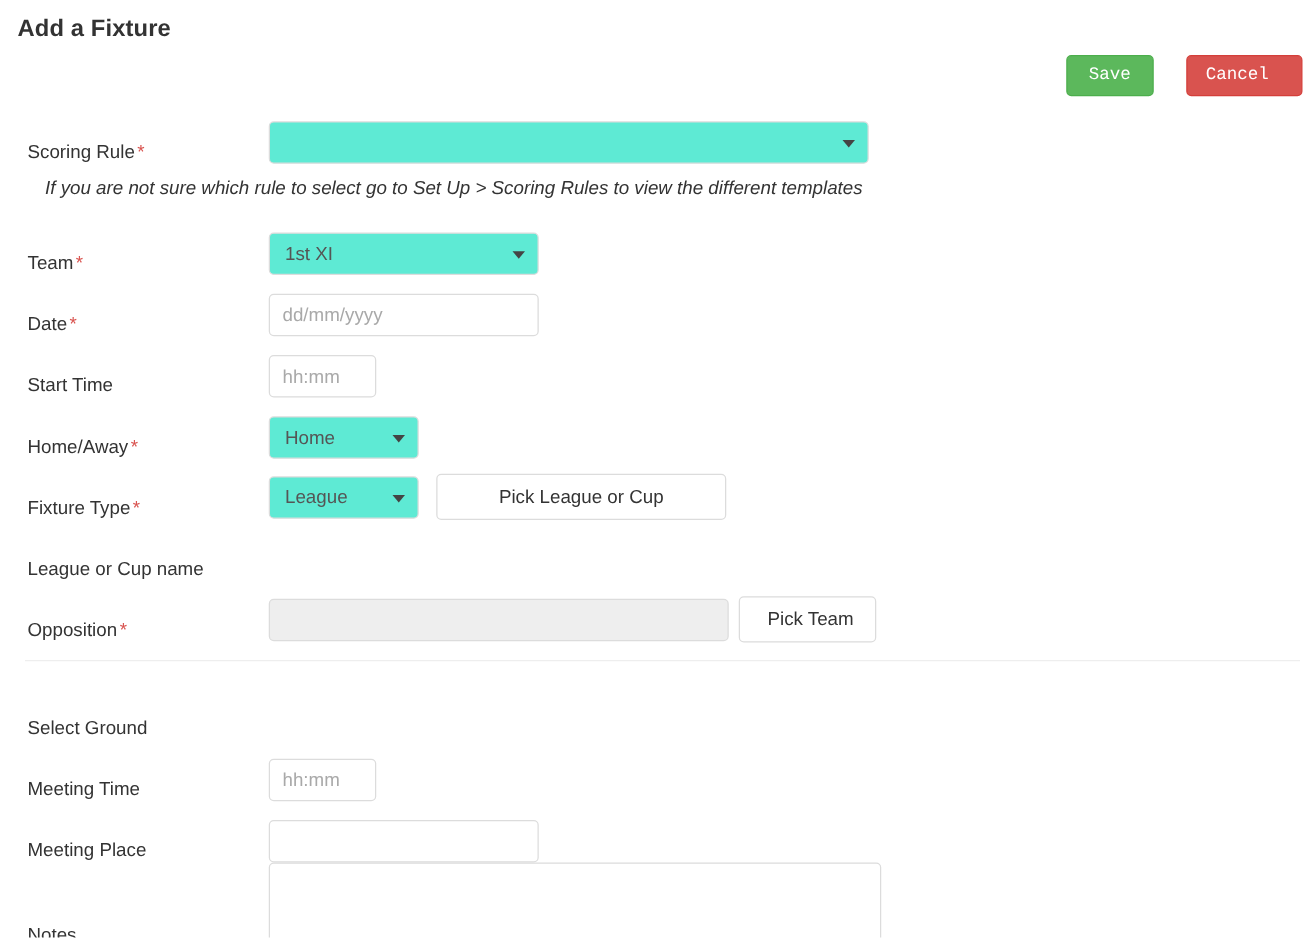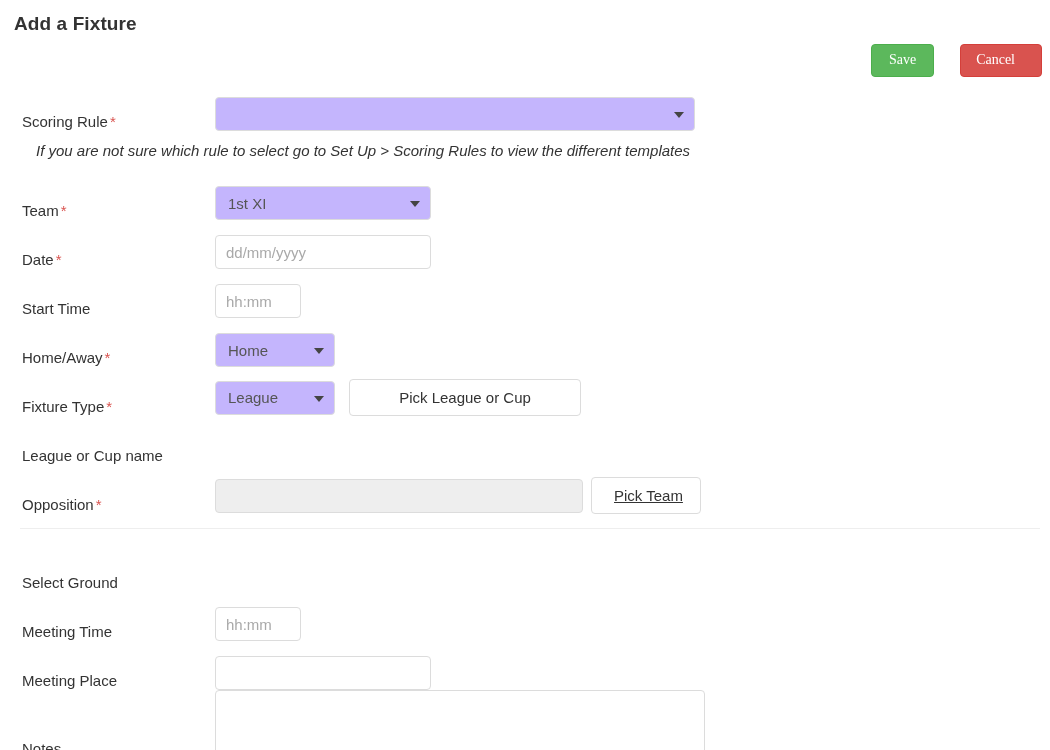--- a/index.html
+++ b/index.html
@@ -34,21 +34,21 @@
     top: 44px;
     display: flex;
     align-items: center;
     gap: 26px;
   }
   .btn {
     border: 1px solid transparent;
     border-radius: 4px;
     color: #ffffff;
     font-size: 14px;
-    font-family: Liberation Serif, serif;
+    font-family: Liberation Mono, monospace;
     padding: 7px 17px 8px 17px;
     line-height: 16px;
     cursor: pointer;
     text-align: center;
   }
   .btn-save {
     background: #5cb85c;
     border-color: #4cae4c;
   }
   .btn-cancel {
@@ -113,21 +113,21 @@
 
   
   .sel {
     position: relative;
     display: inline-flex;
     align-items: center;
     box-sizing: border-box;
     height: 34px;
     border: 1px solid #dcdcdc;
     border-radius: 4px;
-    background: #c4b5fd;
+    background: #5eead4;
     font-size: 15px;
     color: #555555;
     padding: 0 26px 0 12px;
     cursor: pointer;
     user-select: none;
   }
   .sel .caret {
     position: absolute;
     right: 10px;
     top: 50%;
@@ -158,21 +158,21 @@
     border-radius: 4px;
     background: #ffffff;
     font-family: "Liberation Sans", sans-serif;
     font-size: 15px;
     color: #333333;
     padding: 5px 22px;
     cursor: pointer;
     white-space: nowrap;
   }
   .btn-pick-league { width: 232px; margin-left: 14px; }
-  .btn-pick-team   { width: 110px; margin-left: 8px; text-decoration: underline; }
+  .btn-pick-team   { width: 110px; margin-left: 8px; }
 
   .helper {
     padding-left: 36px;
     font-style: italic;
     font-size: 15px;
     color: #333333;
     line-height: 18px;
     height: 40px;
     display: flex;
     align-items: center;

